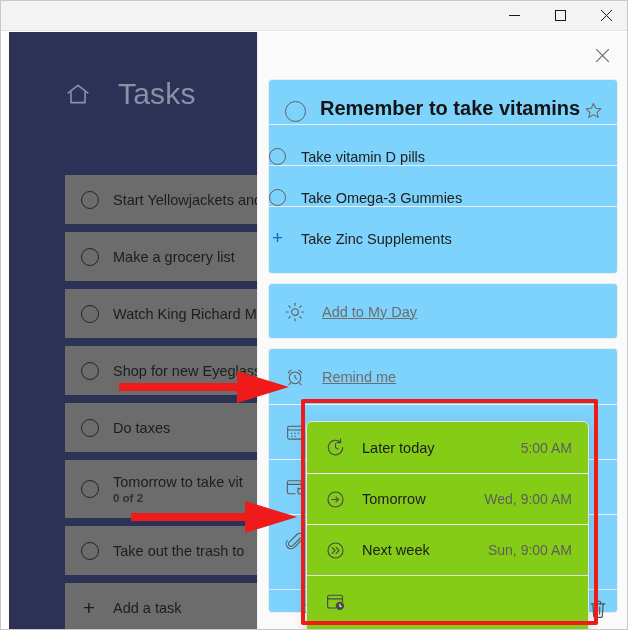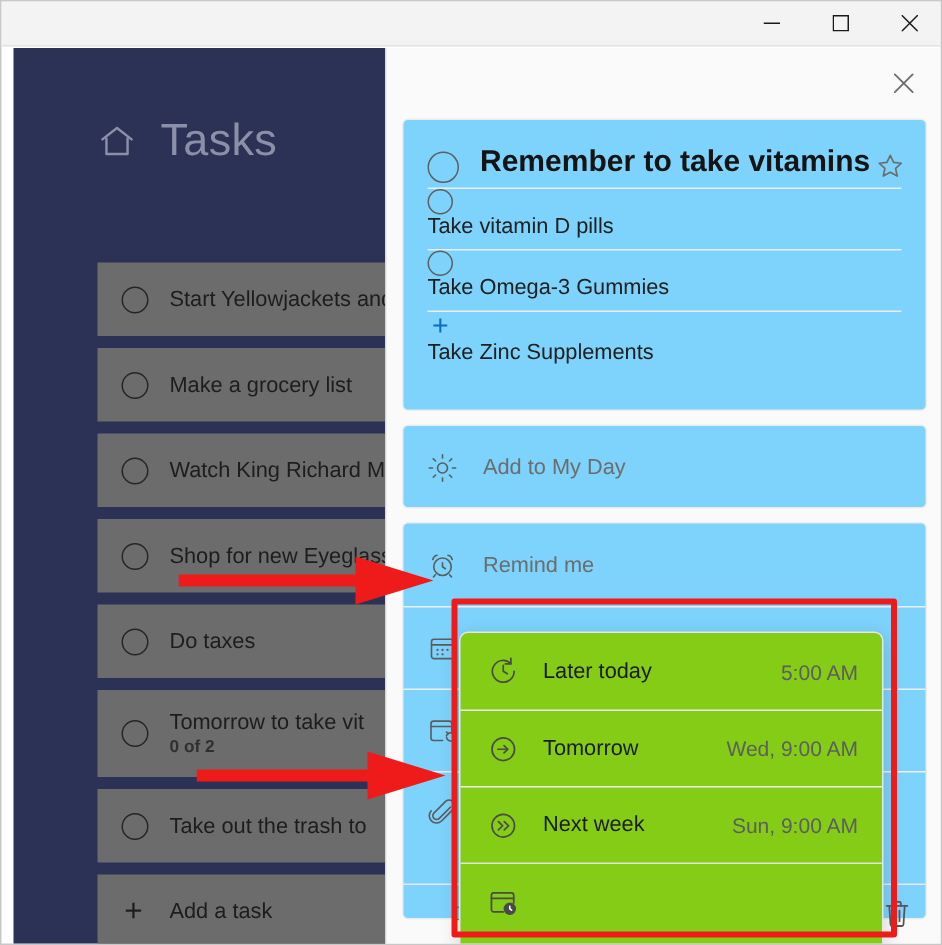--- a/index.html
+++ b/index.html
@@ -43,21 +43,21 @@
   .sidebar-header {
     position: absolute; left: 0; top: 32px;
     width: 248px; height: 60px;
     display: flex; align-items: center; padding-left: 56px;
   }
   .sidebar-title {
     color: #8b90a8;
     font-size: 30px;
     font-weight: 400;
     letter-spacing: .2px;
-    margin-left: 16px;
+    margin-left: 27px;
   }
   .home-icon { width: 26px; height: 26px; color: #8b90a8; flex: none; }
 
   .task-list {
     position: absolute; left: 56px; top: 143px; width: 200px;
   }
   .task-item {
     position: relative;
     height: 49px;
     background: #6c6c6c;
@@ -125,40 +125,40 @@
     border-radius: 50%;
     flex: none; margin-top: 5px; margin-right: 14px;
   }
   .big-title {
     font-size: 20px; font-weight: 700; color: #141414;
     line-height: 1.28; flex: 1;
   }
   .star-btn { flex: none; color: #6c6c6c; margin-top: 5px; }
 
   .subtask {
-    display: flex; align-items: flex-start;
-    height: 41px; margin: 0 16px;
+    display: flex; align-items: flex-end;
+    height: 41px; margin: 0 0;
     border-top: 1px solid #ededed;
-    font-size: 14.5px; color: #202020; flex-direction: column;
+    font-size: 14.5px; color: #202020;
   }
   .sub-circle {
     width: 17px; height: 17px;
     border: 1.5px solid #5f5f5f;
     border-radius: 50%;
     flex: none; margin-right: 15px;
   }
   .sub-plus {
     width: 17px; color: #0f6cbd; font-size: 19px; line-height: 1;
     text-align: center; margin-right: 15px; font-weight: 400;
   }
 
   .row {
     display: flex; align-items: center;
     height: 55px; padding-left: 16px;
-    font-size: 14.5px; color: #3a3a3a;
+    font-size: 14.5px; color: #3a3a3a; text-decoration: underline;
   }
   .row + .row { border-top: 1px solid #efefef; }
   .row-icon {
     width: 20px; height: 20px; flex: none; margin-right: 17px;
     color: #5c5c5c;
   }
   .row-muted { color: #6d6d6d; }
 
   
   .dropdown {

